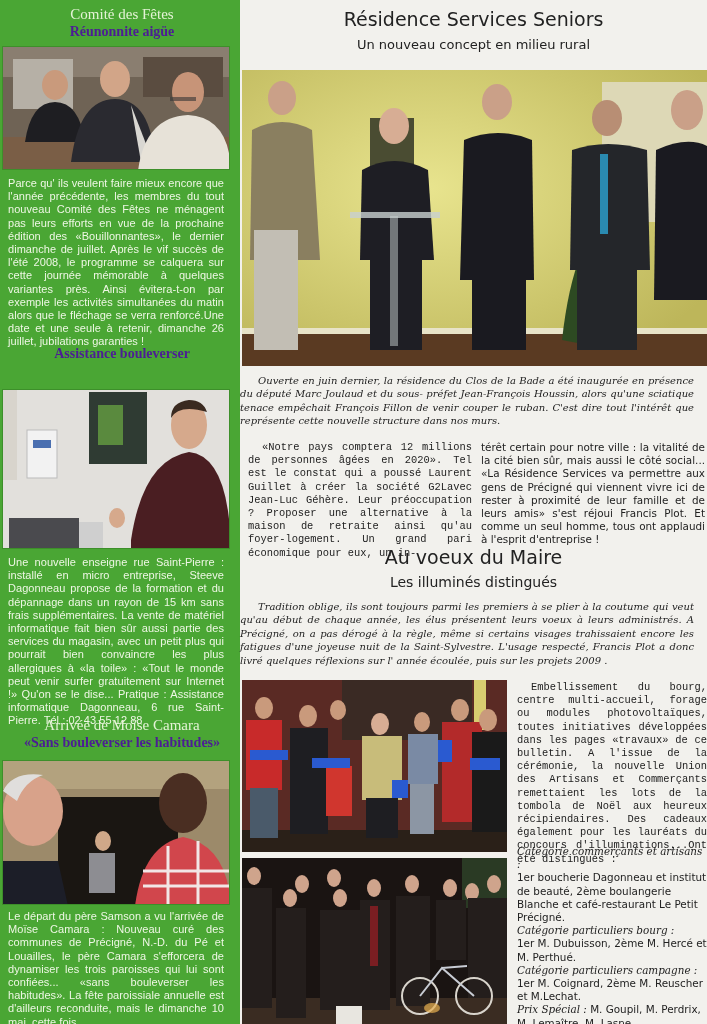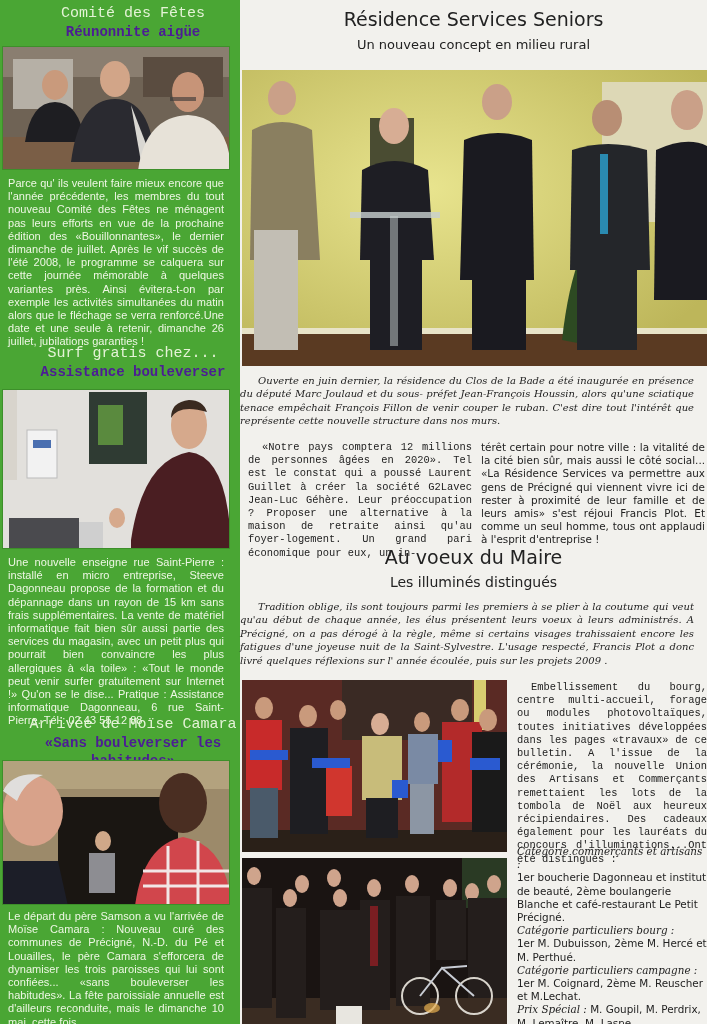--- a/index.html
+++ b/index.html
@@ -6,22 +6,22 @@
     html, body { width: 707px; height: 1024px; overflow: hidden; background: #f1f0ec; }
     body { position: relative; font-family: "Liberation Sans", sans-serif; }
 
     
     .sidebar {
       position: absolute; left: 0; top: 0; width: 240px; height: 1024px;
       background: #4aa634;
       color: #eef7e4;
     }
     .sb-title {
-      position: absolute; left: 16px; width: 234px; text-align: center;
-      font-family: Liberation Mono, monospace; line-height: 18px;
+      position: absolute; left: 5px; width: 234px; text-align: center;
+      font-family: Liberation Serif, serif; line-height: 18px;
     }
     .sb-title .t1 { display: block; font-size: 15px; color: #e4f3d6; }
     .sb-title .t2 { display: block; font-size: 14px; font-weight: bold; color: #4c1d95; }
     .sb-text {
       position: absolute; left: 8px; width: 216px;
       font-size: 11px; line-height: 13.2px; text-align: justify;
       color: #eef7e4; letter-spacing: 0.05px;
     }
     .sb-photo { position: absolute; left: 2px; width: 228px; overflow: hidden; border: 1px solid #3d8f2a; }
 
@@ -79,21 +79,20 @@
       <path d="M128 58 L150 115 L138 115 Z" fill="#d9d7d2"></path>
 
       <ellipse cx="185" cy="45" rx="16" ry="20" fill="#c79478"></ellipse>
       <path d="M135 124 Q142 70 185 68 Q226 70 228 124 Z" fill="#e7e2d8"></path>
       <rect x="167" y="50" width="26" height="4" fill="#333" opacity="0.6"></rect>
     </svg>
   </div>
   <p class="sb-text" style="top:177px;">Parce qu' ils veulent faire mieux encore que l'année précédente, les membres du tout nouveau Comité des Fêtes ne ménagent pas leurs efforts en vue de la prochaine édition des «Bouillonnantes», le dernier dimanche de juillet. Après le vif succès de l'été 2008, le programme se calquera sur cette journée mémorable à quelques variantes près. Ainsi évitera-t-on par exemple les activités simultanées du matin alors que le fléchage se verra renforcé.Une date et une seule à retenir, dimanche 26 juillet, jubilations garanties !</p>
 
   <div class="sb-title" style="top:345px;">
-    <span class="t1">Surf gratis chez...</span>
     <span class="t2">Assistance bouleverser</span>
   </div>
   <div class="sb-photo" style="top:389px; height:160px;" title="Steeve Dagonneau dans son magasin d'informatique">
     <svg width="228" height="160" viewBox="0 0 228 160">
       <rect width="228" height="160" fill="#e2e0dc"></rect>
       <rect x="86" y="2" width="58" height="72" fill="#2f3b33"></rect>
       <rect x="95" y="15" width="25" height="40" fill="#5a8a3e"></rect>
       <rect x="24" y="40" width="30" height="48" fill="#f2f2f2" stroke="#bbb"></rect>
       <rect x="30" y="50" width="18" height="8" fill="#4a6fb0"></rect>
       <rect x="0" y="0" width="14" height="90" fill="#d8d4cc"></rect>

